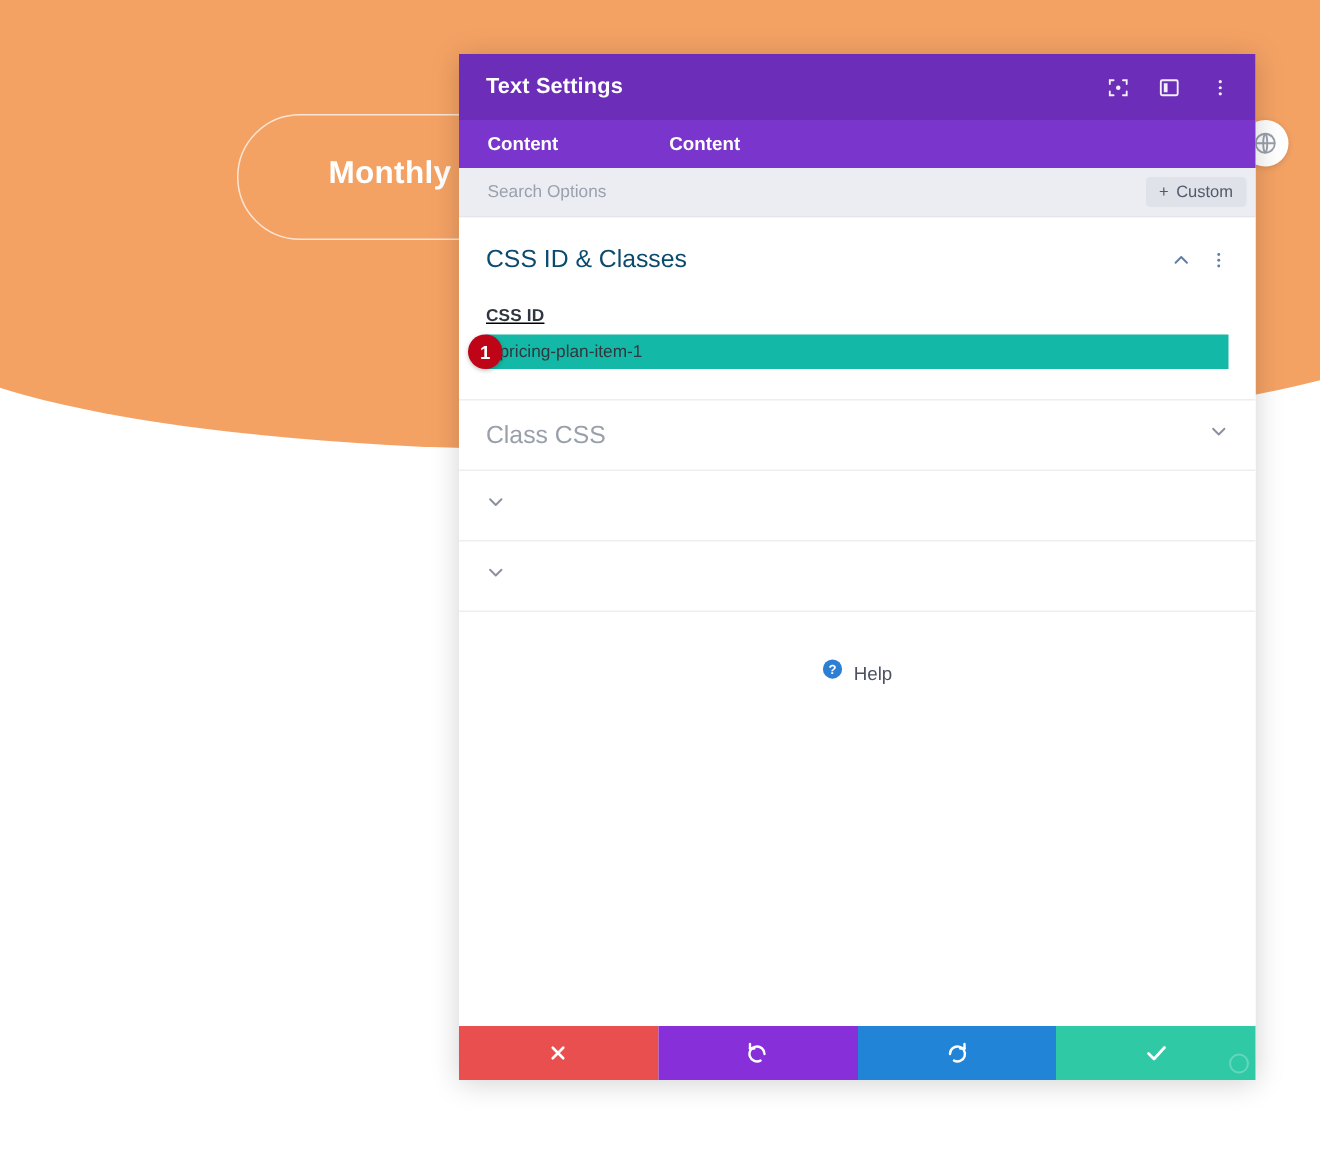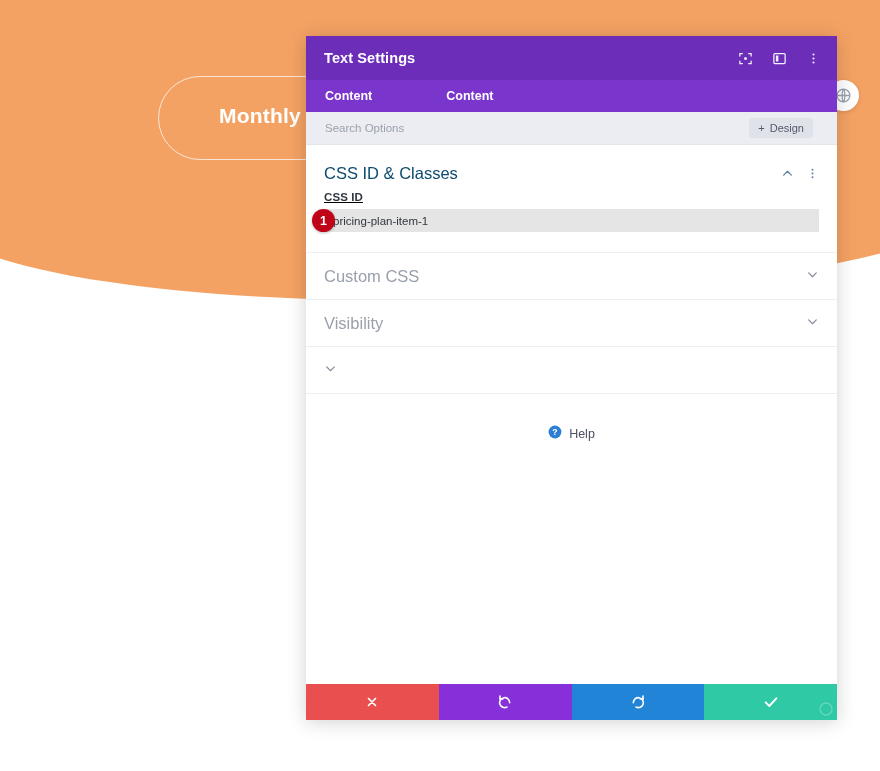--- a/index.html
+++ b/index.html
@@ -129,21 +129,21 @@
   }
   .modal-tab.active { background: #8a43e0; }
 
   
   .modal-searchbar {
     height: 32px;
     background: #ebedf2;
     border-bottom: 1px solid #e2e5ea;
     display: flex;
     align-items: center;
-    padding: 0 24px 0 19px;
+    padding: 0 6px 0 19px;
     flex: none;
   }
   .search-input {
     flex: 1;
     border: none;
     outline: none;
     background: transparent;
     font-family: "Liberation Sans", sans-serif;
     font-size: 11.5px;
     color: #6b7280;
@@ -181,34 +181,34 @@
   }
   .section-open-title {
     flex: 1;
     font-size: 16.5px;
     color: #0c4a6e;
     font-weight: 400;
   }
   .section-head-icons { display: flex; align-items: center; gap: 12px; }
   .section-head-icon { cursor: pointer; display: flex; align-items: center; }
 
-  .field-group { margin-top: 4px; text-decoration: underline; }
+  .field-group { margin-top: 18px; text-decoration: underline; }
   .field-label {
     font-size: 11.5px;
     font-weight: 700;
     color: #2f3640;
     margin-bottom: 6px;
     letter-spacing: .1px;
   }
   .field-input-wrap { position: relative; }
   .field-input {
     width: 100%;
     box-sizing: border-box;
     height: 23px;
-    background: #e5e5e5;
+    background: #14b8a6;
     border: none;
     outline: none;
     font-family: "Liberation Sans", sans-serif;
     font-size: 11.5px;
     color: #31373f;
     padding: 0 9px;
   }
 
   
   .step-badge {
@@ -327,21 +327,21 @@
 
   <div class="modal-tabs">
     <div class="modal-tab">Content</div>
     <div class="modal-tab">Content</div>
   </div>
 
   <div class="modal-searchbar">
     <input class="search-input" type="text" placeholder="Search Options" style="">
     <div class="filter-button">
       <span class="filter-plus">+</span>
-      <span>Design</span>
+      <span>Custom</span>
     </div>
   </div>
 
   <div class="modal-body">
 
     <div class="section-open">
       <div class="section-open-header">
         <div class="section-open-title">CSS ID &amp; Classes</div>
         <div class="section-head-icons">
           <div class="section-head-icon">
@@ -364,29 +364,28 @@
         <div class="field-input-wrap">
           <input class="field-input" type="text" value="pricing-plan-item-1" style="">
           <div class="step-badge">1</div>
         </div>
       </div>
 
     </div>
 
     <div class="section-list">
       <div class="section-row">
-        <div class="section-row-title">Custom CSS</div>
+        <div class="section-row-title">Class CSS</div>
         <div>
           <svg width="13" height="13" viewBox="0 0 24 24" fill="none" stroke="#8b919c" stroke-width="2.4" stroke-linecap="round" stroke-linejoin="round">
             <polyline points="5,9 12,16 19,9"></polyline>
           </svg>
         </div>
       </div>
       <div class="section-row">
-        <div class="section-row-title">Visibility</div>
         <div>
           <svg width="13" height="13" viewBox="0 0 24 24" fill="none" stroke="#8b919c" stroke-width="2.4" stroke-linecap="round" stroke-linejoin="round">
             <polyline points="5,9 12,16 19,9"></polyline>
           </svg>
         </div>
       </div>
       <div class="section-row">
         <div>
           <svg width="13" height="13" viewBox="0 0 24 24" fill="none" stroke="#8b919c" stroke-width="2.4" stroke-linecap="round" stroke-linejoin="round">
             <polyline points="5,9 12,16 19,9"></polyline>

